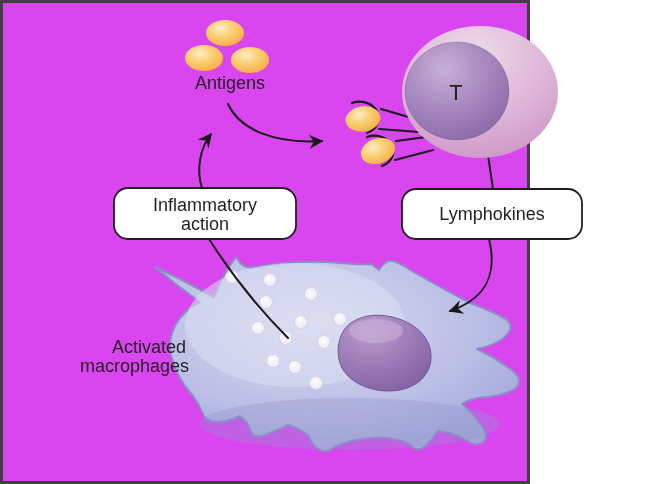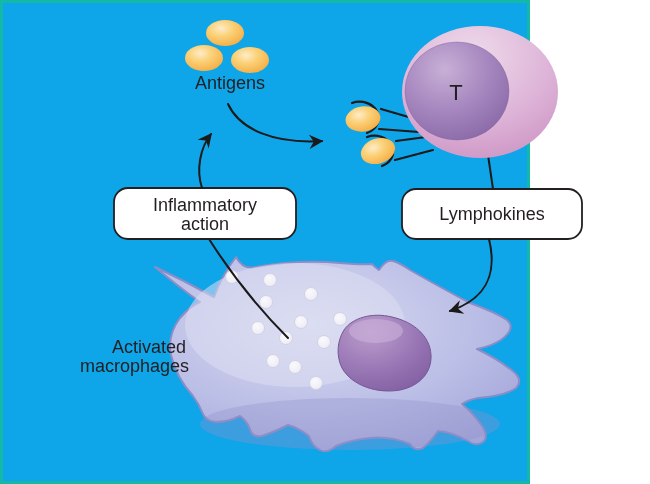--- a/index.html
+++ b/index.html
@@ -8,22 +8,22 @@
     width: 650px;
     height: 484px;
     background: #ffffff;
     font-family: "Liberation Sans", sans-serif;
     overflow: hidden;
   }
   .frame {
     box-sizing: border-box;
     width: 530px;
     height: 484px;
-    border: 3px solid #14b8a6;
-    background: #0ea5e9;
+    border: 3px solid #404040;
+    background: #d946ef;
   }
   svg text {
     font-family: "Liberation Sans", sans-serif;
     fill: #231f20;
   }
   .label-18 { font-size: 18px; }
   .label-t  { font-size: 22px; }
   .flow-line { stroke: #1a1a1a; stroke-width: 2; fill: none; stroke-linecap: round; }
   .box { fill: #ffffff; stroke: #231f20; stroke-width: 1.8; }
   .receptor { stroke: #1a1a1a; stroke-width: 2.2; fill: none; stroke-linecap: round; }

